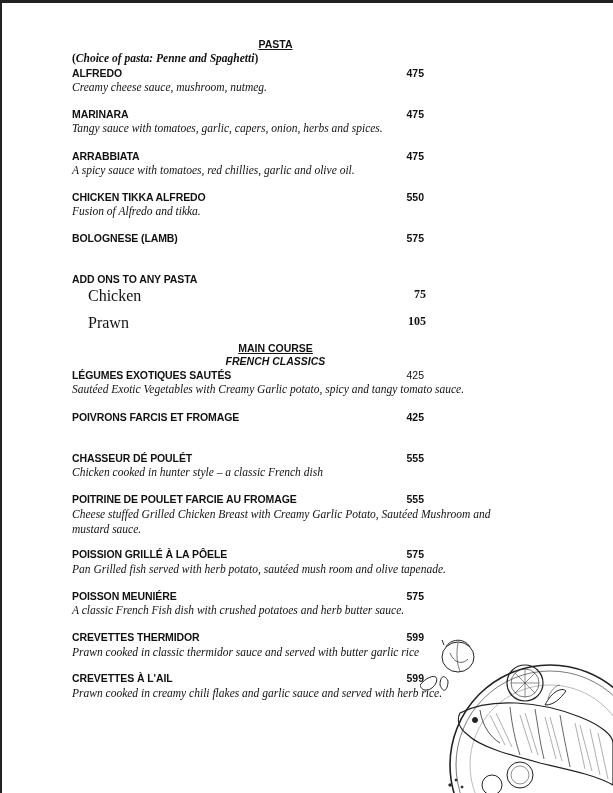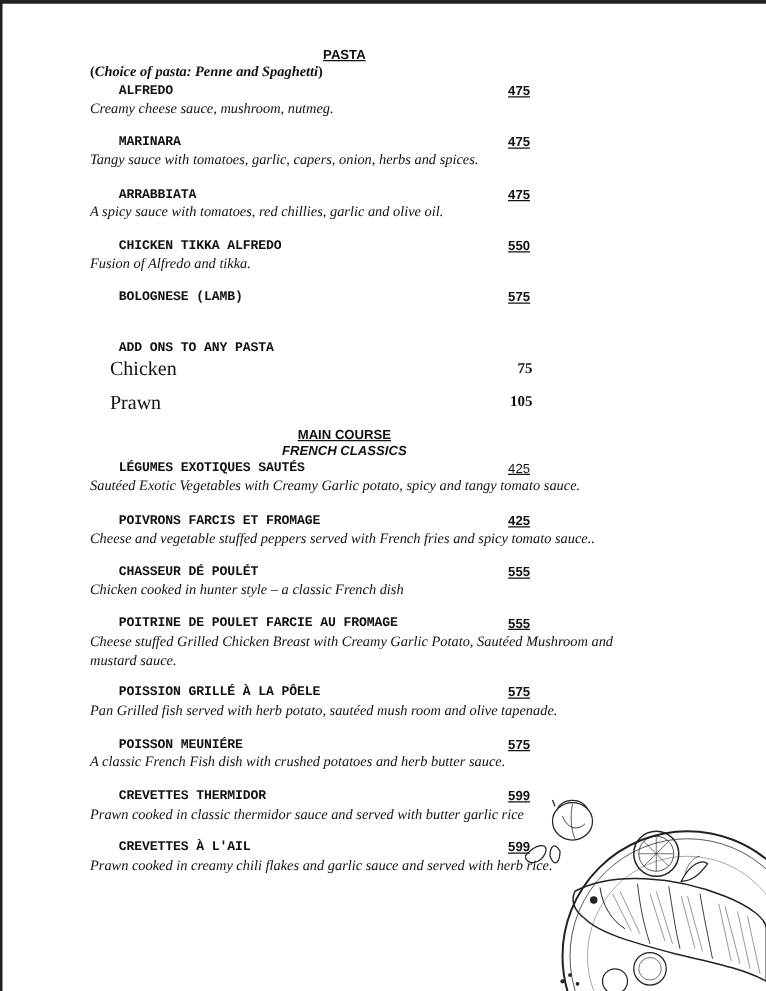--- a/index.html
+++ b/index.html
@@ -6,22 +6,22 @@
   html, body { width: 613px; height: 793px; overflow: hidden; background: #ffffff; }
   body { position: relative; font-family: "Liberation Sans", sans-serif; color: #111; }
   .frame-top { position: absolute; left: 0; top: 0; width: 613px; height: 3px; background: #222; }
   .frame-left { position: absolute; left: 0; top: 0; width: 2px; height: 793px; background: #222; }
   .page { position: absolute; left: 0; top: 0; width: 551px; height: 793px; }
   .abs { position: absolute; }
   .sec-title { font-family: "Liberation Sans", sans-serif; font-weight: bold; font-size: 10.5px; text-decoration: underline; text-align: center; width: 100%; left: 0; }
   .sub-title { font-family: "Liberation Sans", sans-serif; font-weight: bold; font-style: italic; font-size: 10.5px; text-align: center; width: 100%; left: 0; }
   .choice { font-family: "Liberation Serif", serif; font-weight: bold; font-size: 11.5px; left: 72px; }
   .choice i { font-style: italic; }
-  .item-name { font-family: Liberation Mono, monospace; font-weight: bold; font-size: 10.5px; left: 72px; letter-spacing: -0.1px; margin-left: 23px; }
-  .item-price { font-family: "Liberation Sans", sans-serif; font-weight: bold; font-size: 10.5px; right: 127px; text-align: center; text-decoration: underline; }
+  .item-name { font-family: Liberation Sans, sans-serif; font-weight: bold; font-size: 10.5px; left: 72px; letter-spacing: -0.1px; }
+  .item-price { font-family: "Liberation Sans", sans-serif; font-weight: bold; font-size: 10.5px; right: 127px; text-align: center; }
   .item-price.light { font-weight: normal; }
   .item-desc { font-family: "Liberation Serif", serif; font-style: italic; font-size: 11.5px; left: 72px; width: 430px; line-height: 15px; }
   .addon-name { font-family: "Liberation Serif", serif; font-size: 16px; left: 88px; }
   .addon-price { font-family: "Liberation Serif", serif; font-weight: bold; font-size: 12px; right: 125px; text-align: right; }
   .illus { position: absolute; left: 420px; top: 625px; width: 193px; height: 168px; }
 </style>
 </head>
 <body>
 
 <div class="frame-top"></div>
@@ -59,21 +59,20 @@
 
   <div class="abs sub-title" style="top:355px; left:0;">FRENCH CLASSICS</div>
   <div class="abs sec-title" style="top:342px; left:0;">MAIN COURSE</div>
 
   <div class="abs item-name" style="top:369px;">LÉGUMES EXOTIQUES SAUTÉS</div>
   <div class="abs item-price light" style="top:369px;">425</div>
   <div class="abs item-desc" style="top:382px; width:440px;">Sautéed Exotic Vegetables with Creamy Garlic potato, spicy and tangy tomato sauce.</div>
 
   <div class="abs item-name" style="top:411px;">POIVRONS FARCIS ET FROMAGE</div>
   <div class="abs item-price" style="top:411px;">425</div>
-  <div class="abs item-desc" style="top:424px; width:440px;">Cheese and vegetable stuffed peppers served with French fries and spicy tomato sauce..</div>
 
   <div class="abs item-name" style="top:452px;">CHASSEUR DÉ POULÉT</div>
   <div class="abs item-price" style="top:452px;">555</div>
   <div class="abs item-desc" style="top:465px;">Chicken cooked in hunter style – a classic French dish</div>
 
   <div class="abs item-name" style="top:493px;">POITRINE DE POULET FARCIE AU FROMAGE</div>
   <div class="abs item-price" style="top:493px;">555</div>
   <div class="abs item-desc" style="top:507px; width:436px;">Cheese stuffed Grilled Chicken Breast with Creamy Garlic Potato, Sautéed Mushroom and mustard sauce.</div>
 
   <div class="abs item-name" style="top:548px;">POISSION GRILLÉ À LA PÔELE</div>

